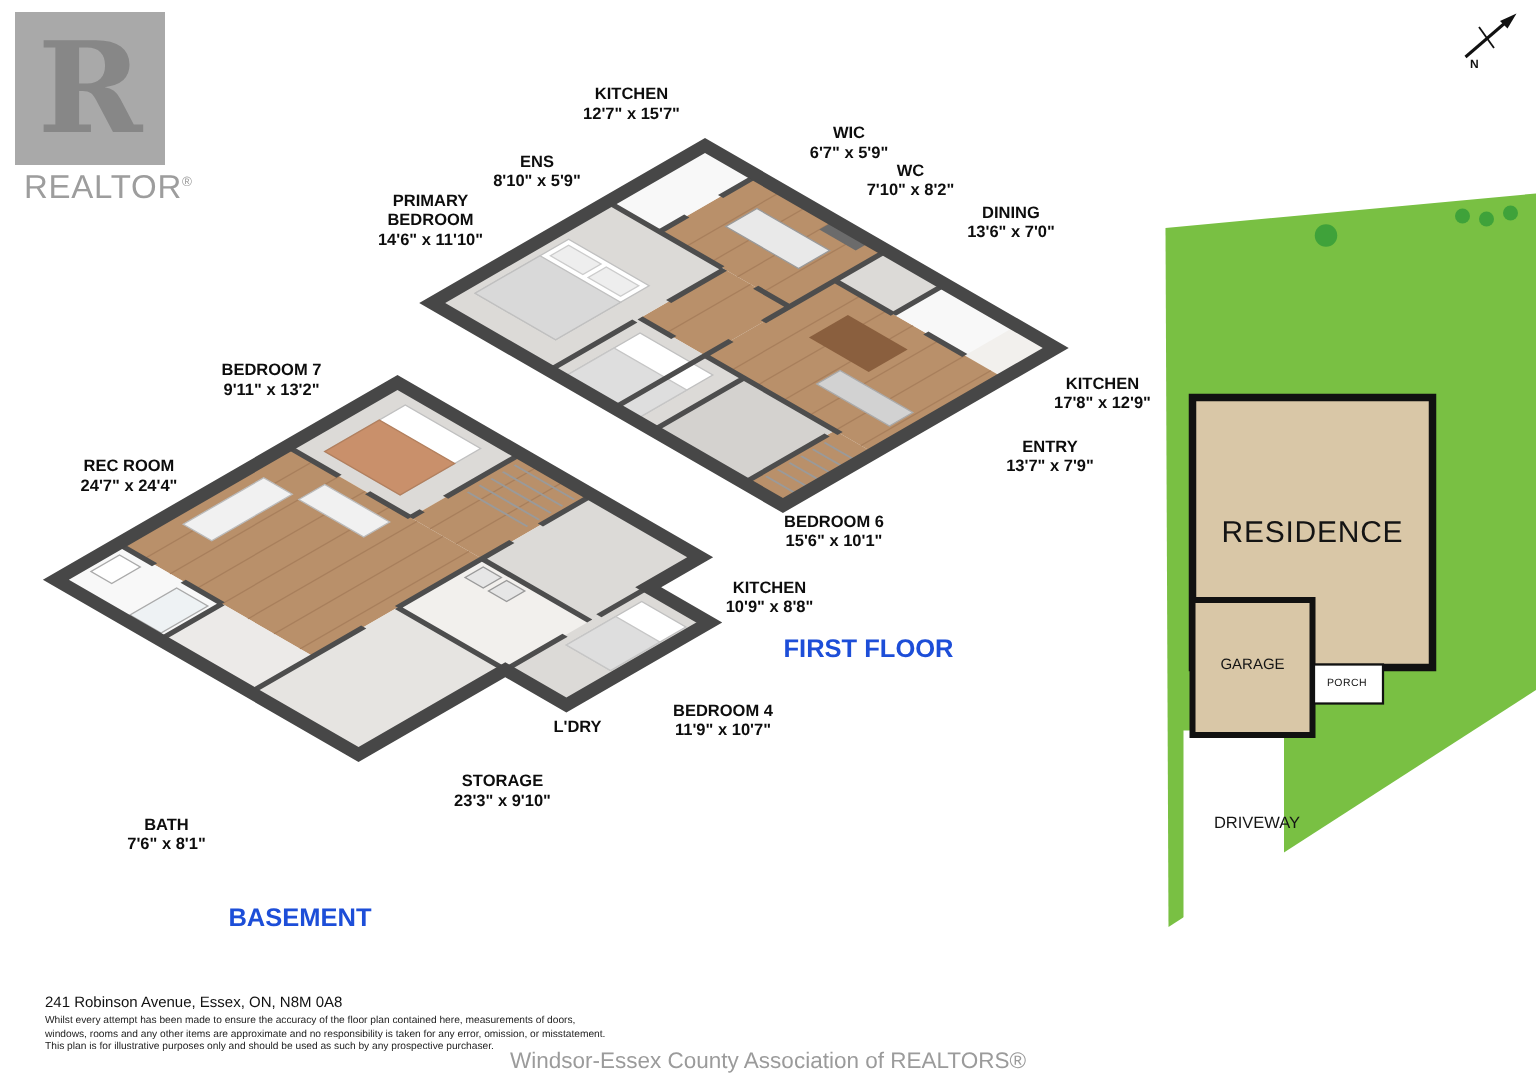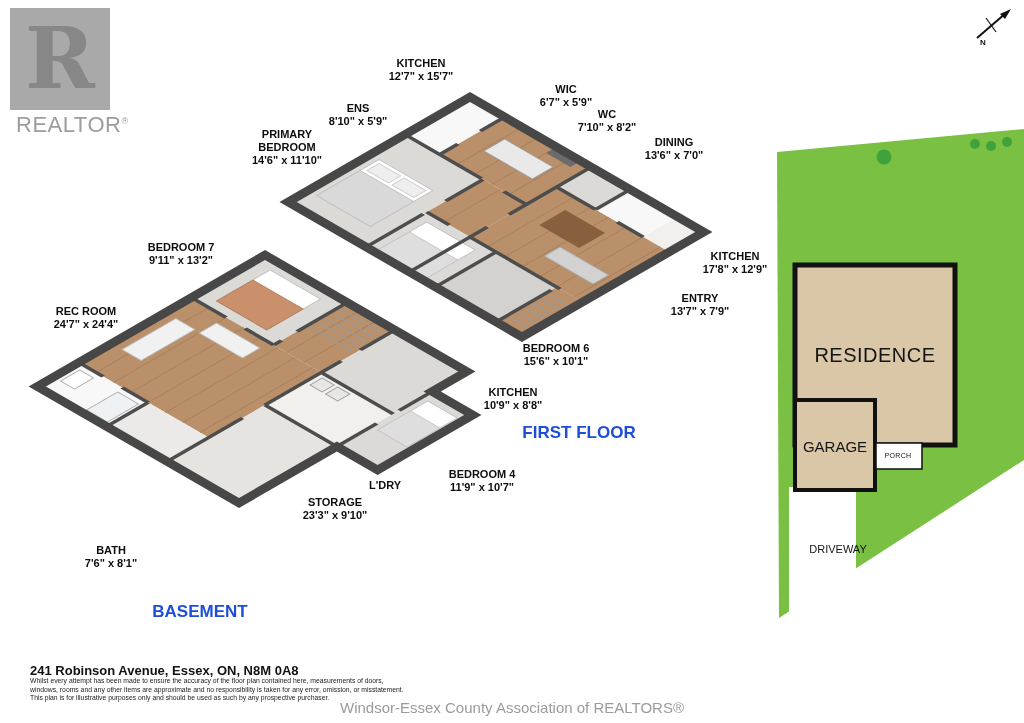--- a/index.html
+++ b/index.html
@@ -11,34 +11,34 @@
   .room-label{position:absolute;transform:translateX(-50%);text-align:center;
               color:#0d0d0d;font-size:11px;font-weight:700;line-height:13px;
               white-space:nowrap;z-index:3}
   .room-label.wrap{white-space:normal;width:84px}
   .floor-title{position:absolute;transform:translateX(-50%);font-size:17px;
                font-weight:800;color:#1d4ed8;white-space:nowrap;z-index:3}
   
   .site-label{position:absolute;transform:translateX(-50%);color:#141414;
               font-weight:400;white-space:nowrap;z-index:3}
   .lbl-residence{font-size:20px;letter-spacing:.5px}
-  .lbl-garage{font-size:15px}
+  .lbl-garage{font-size:10px}
   .lbl-porch{font-size:7px;letter-spacing:.3px}
   .lbl-driveway{font-size:11px}
   .compass-n{position:absolute;font-size:8px;font-weight:700;z-index:3}
   
   .logo-box{position:absolute;left:10px;top:8px;width:100px;height:102px;
             background:#a9a9a9;display:flex;align-items:center;justify-content:center;z-index:3}
   .logo-box span{font-family:"DejaVu Serif",serif;font-weight:700;font-size:84px;
                  color:#878787;line-height:1}
   .logo-text{position:absolute;left:16px;top:112px;font-size:22px;color:#9d9d9d;
              letter-spacing:.5px;z-index:3}
   .logo-text .reg{font-size:9px;vertical-align:super}
   
-  .address{position:absolute;left:30px;top:663px;font-size:13px;font-weight:700;z-index:3}
+  .address{position:absolute;left:30px;top:663px;font-size:10px;font-weight:400;z-index:3}
   .disclaimer{position:absolute;left:30px;top:677px;font-size:6.8px;line-height:8.5px;
               color:#222;z-index:3}
   .association{position:absolute;left:0;top:699px;width:1024px;text-align:center;
                font-size:15px;color:#9b9b9b;z-index:3}
 </style>
 </head>
 <body>
 
 <svg class="plans-svg" width="1024" height="723" viewBox="0 0 1024 723">
 
@@ -178,21 +178,21 @@
 <div class="floor-title" style="left:579px;top:423px">FIRST FLOOR</div>
 
 <div class="room-label" style="left:181px;top:241px">
   <div>BEDROOM 7</div>
   <div>9'11" x 13'2"</div>
 </div>
 <div class="room-label" style="left:86px;top:305px">
   <div>REC ROOM</div>
   <div>24'7" x 24'4"</div>
 </div>
-<div class="room-label" style="left:335px;top:496px">
+<div class="room-label" style="left:335px;top:515px">
   <div>STORAGE</div>
   <div>23'3" x 9'10"</div>
 </div>
 <div class="room-label" style="left:385px;top:479px">
   <div>L'DRY</div>
 </div>
 <div class="room-label" style="left:482px;top:468px">
   <div>BEDROOM 4</div>
   <div>11'9" x 10'7"</div>
 </div>

